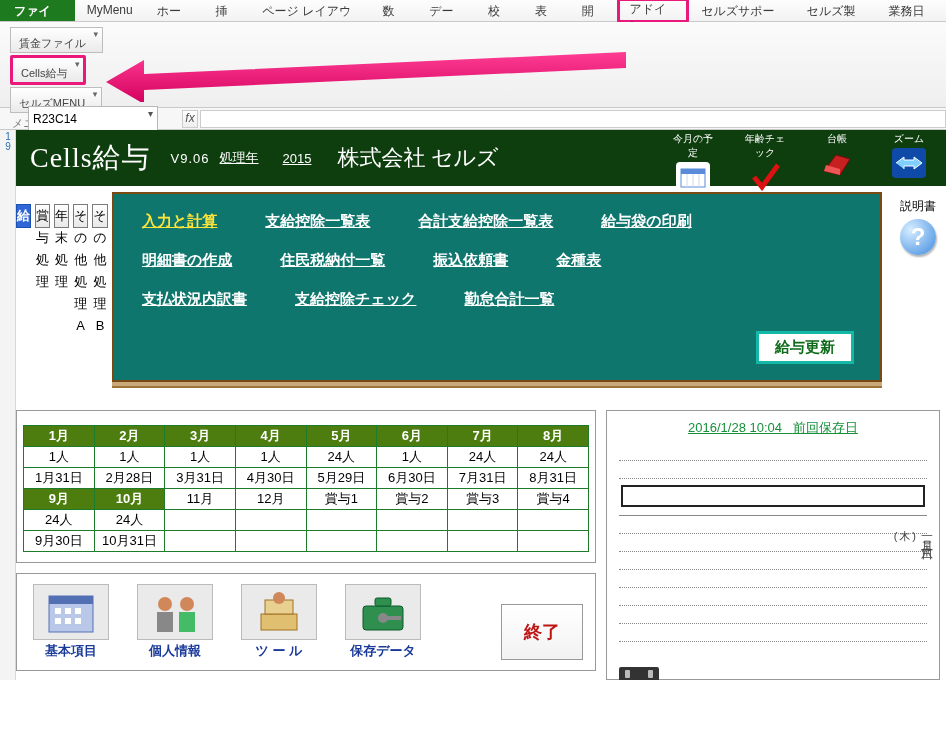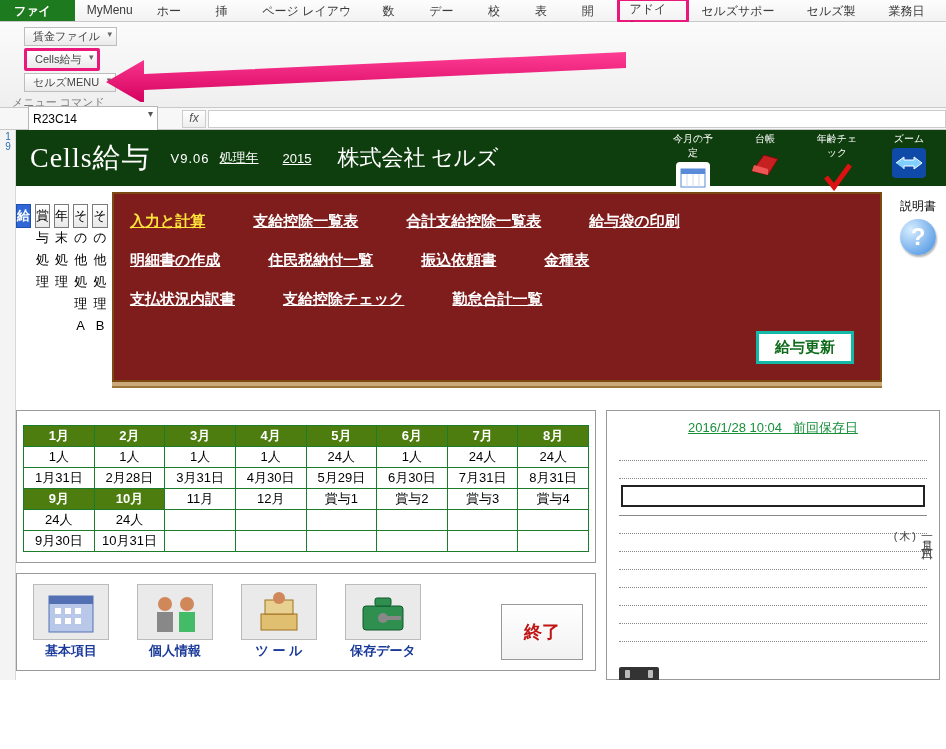--- a/index.html
+++ b/index.html
@@ -45,22 +45,22 @@
     background: linear-gradient(#fbfbfb,#efefef);
     border-bottom: 1px solid #c9c9c9;
     padding: 4px 6px 2px;
     height: 86px;
     position: relative;
   }
   .sub-dd{
     display:inline-block;
     border:1px solid #bdbdbd;
     background: linear-gradient(#ffffff,#eaeaea);
-    padding:1px 16px 1px 8px;
-    margin:1px 18px;
+    padding:8px 16px 1px 8px;
+    margin:1px 4px;
     font-size:11px;
     position:relative;
     min-width:70px;
     color:#444;
   }
   .sub-dd::after{
     content:"▾";
     position:absolute;
     right:4px;
     top:1px;
@@ -103,21 +103,21 @@
   .namebox{
     width:130px;
     background:#fff;
     margin-left:28px;
     font-size:12px;
     position:relative;
     padding-right:16px;
   }
   .namebox::after{content:"▾"; position:absolute; right:4px; top:1px; color:#555; font-size:10px;}
   .fx{
-    width:24px; text-align:center; font-style:italic; color:#555; font-size:12px;
+    width:16px; text-align:center; font-style:italic; color:#555; font-size:12px;
     background:linear-gradient(#fff,#eee);
     border:1px solid #ccc; height:18px; margin-left:24px;
   }
   .fbar{ flex:1; background:#fff; border:1px solid #ccc; height:18px; margin-left:2px;}
   .rownum-col{
     position:absolute;
     left:2px; top:132px;
     font-size:10px;
     color:#2a6fb0;
     line-height:10px;
@@ -202,25 +202,25 @@
   }
 
   
   .board-wrap{
     margin-left:96px;
     margin-top:6px;
     position:relative;
     width:770px;
   }
   .board{
-    background:#7f1d1d;
+    background:#0f766e;
     border:2px solid #7b4a12;
     box-shadow:0 4px 0 #caa97a, 0 6px 0 #9c7539;
     min-height:190px;
-    padding:18px 16px 16px;
+    padding:18px 28px 16px;
     color:#fff;
   }
   .board .row{ display:flex; gap:48px; margin-bottom:20px; flex-wrap:wrap;}
   .board a.link{
     color:#fff; text-decoration:underline; font-size:15px; font-weight:bold;
   }
   .board a.link.yellow{ color:#ffe53a;}
   .update-btn{
     position:absolute;
     right:28px; bottom:18px;
@@ -430,33 +430,33 @@
         <svg width="26" height="22">
             <rect x="1" y="3" width="24" height="18" fill="#fff" stroke="#5a8bd8"></rect>
             <rect x="1" y="3" width="24" height="5" fill="#5a8bd8"></rect>
             <line x1="7" y1="8" x2="7" y2="21" stroke="#cfd9ee"></line>
             <line x1="13" y1="8" x2="13" y2="21" stroke="#cfd9ee"></line>
             <line x1="19" y1="8" x2="19" y2="21" stroke="#cfd9ee"></line>
           </svg>
       </div>
     </div>
     <div class="ic">
+      <div>年齢チェック</div>
+      <div class="box" style="background:transparent">
+        <svg width="30" height="28">
+            <polyline points="4,14 12,24 28,2" fill="none" stroke="#d11" stroke-width="5"></polyline>
+          </svg>
+      </div>
+    </div>
+    <div class="ic">
       <div>台帳</div>
       <div class="box" style="background:transparent">
         <svg width="34" height="28">
             <path d="M4 22 L16 6 L30 10 L20 26 Z" fill="#c62020" stroke="#7a0c0c"></path>
             <path d="M4 22 L20 26 L20 20 L6 16 Z" fill="#e55"></path>
-          </svg>
-      </div>
-    </div>
-    <div class="ic">
-      <div>年齢チェック</div>
-      <div class="box" style="background:transparent">
-        <svg width="30" height="28">
-            <polyline points="4,14 12,24 28,2" fill="none" stroke="#d11" stroke-width="5"></polyline>
           </svg>
       </div>
     </div>
     <div class="ic">
       <div>ズーム</div>
       <div class="box" style="background:#0f4aa8">
         <svg width="30" height="20">
             <polyline points="2,10 10,4 10,7 20,7 20,4 28,10 20,16 20,13 10,13 10,16" fill="#7fd0ff" stroke="#fff"></polyline>
           </svg>
       </div>

